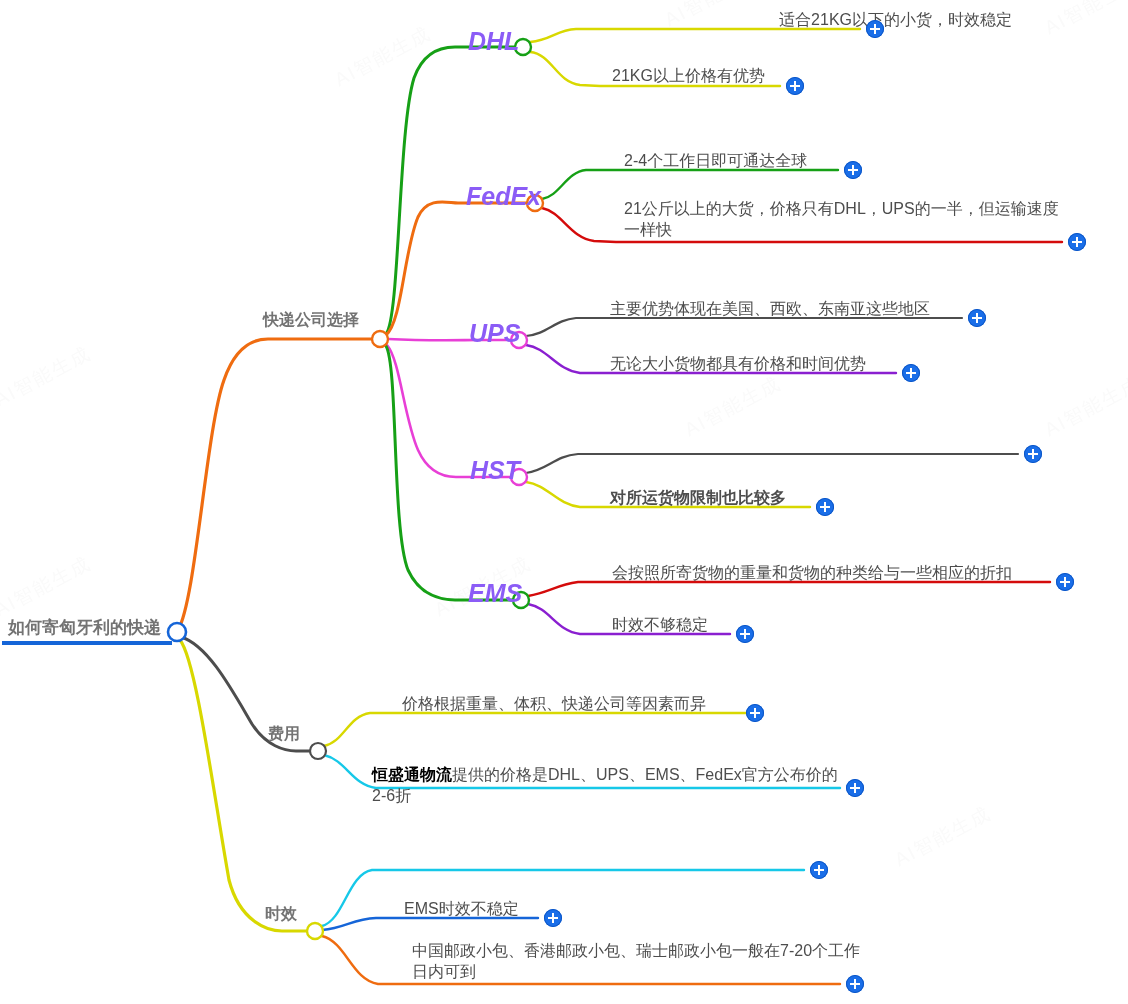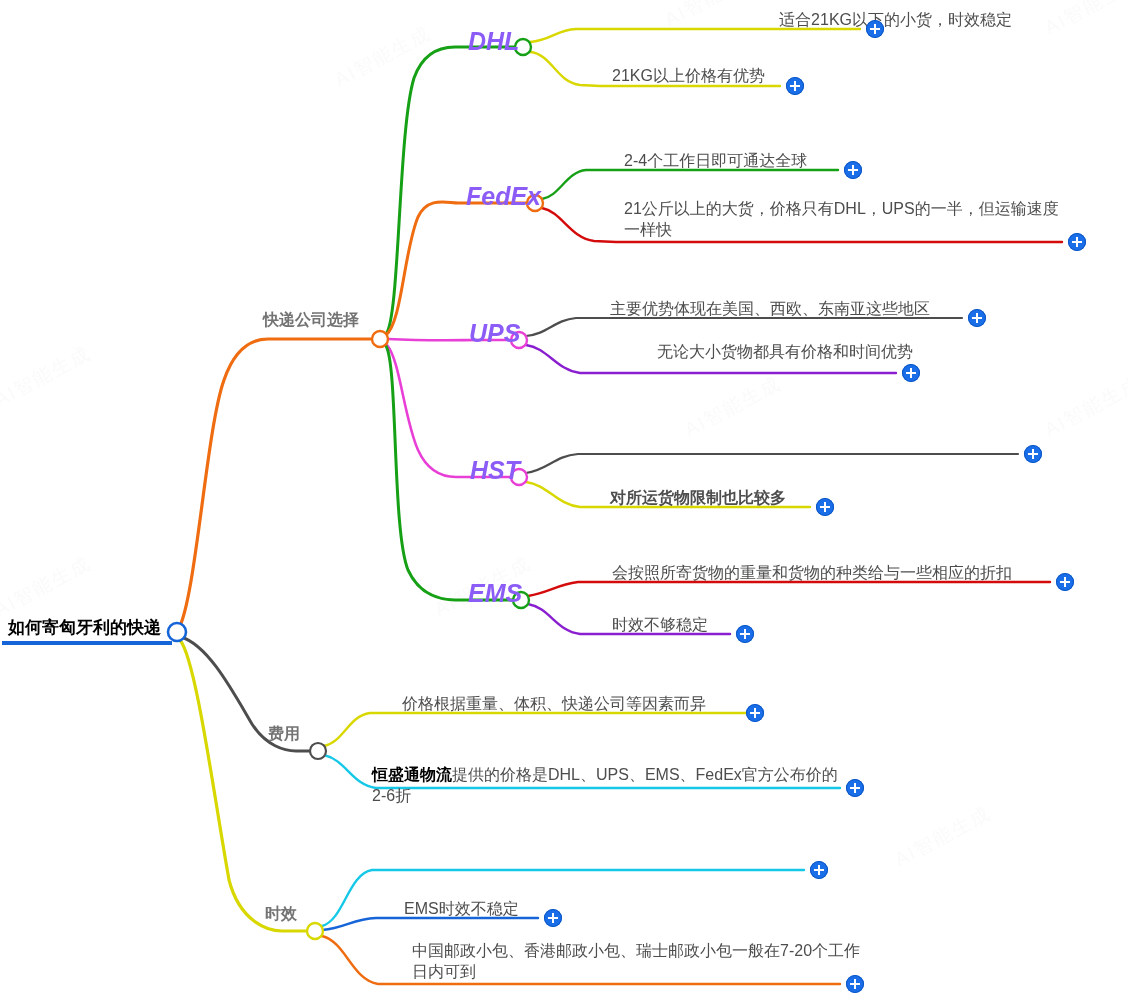--- a/index.html
+++ b/index.html
@@ -37,21 +37,21 @@
   
   .node-label {
     position: absolute;
     white-space: nowrap;
     color: #000000;
     line-height: 1.05;
   }
   .root-label {
     font-size: 17px;
     font-weight: bold;
-    color: #000000;
+    color: #737373;
   }
   .main-label {
     font-size: 16px;
     font-weight: bold;
     color: #737373;
   }
   .brand-label {
     font-size: 25px;
     font-weight: bold;
     color: #8b5cf6;
@@ -173,21 +173,21 @@
   <div class="node-label brand-label" style="left:470px;top:457px;">HST</div>
   <div class="node-label brand-label" style="left:468px;top:580px;">EMS</div>
 
   <div class="leaf-text" style="left:592px;top:10px;width:420px;text-align:right;">适合21KG以下的小货，时效稳定</div>
   <div class="leaf-text" style="left:612px;top:66px;width:420px;">21KG以上价格有优势</div>
 
   <div class="leaf-text" style="left:624px;top:151px;width:420px;">2-4个工作日即可通达全球</div>
   <div class="leaf-text" style="left:624px;top:199px;width:440px;">21公斤以上的大货，价格只有DHL，UPS的一半，但运输速度一样快</div>
 
   <div class="leaf-text" style="left:610px;top:299px;width:420px;">主要优势体现在美国、西欧、东南亚这些地区</div>
-  <div class="leaf-text" style="left:610px;top:342px;width:420px;margin-left:47px;">无论大小货物都具有价格和时间优势</div>
+  <div class="leaf-text" style="left:610px;top:354px;width:420px;">无论大小货物都具有价格和时间优势</div>
 
   <div class="leaf-text" style="left:610px;top:488px;width:420px;font-weight:bold;">对所运货物限制也比较多</div>
 
   <div class="leaf-text" style="left:612px;top:563px;width:460px;">会按照所寄货物的重量和货物的种类给与一些相应的折扣</div>
   <div class="leaf-text" style="left:612px;top:615px;width:420px;">时效不够稳定</div>
 
   <div class="leaf-text" style="left:402px;top:694px;width:420px;">价格根据重量、体积、快递公司等因素而异</div>
   <div class="leaf-text" style="left:372px;top:744px;width:468px;">
     <b>恒盛通物流</b><span>提供的价格是DHL、UPS、EMS、FedEx官方公布价的2-6折</span>
   </div>

